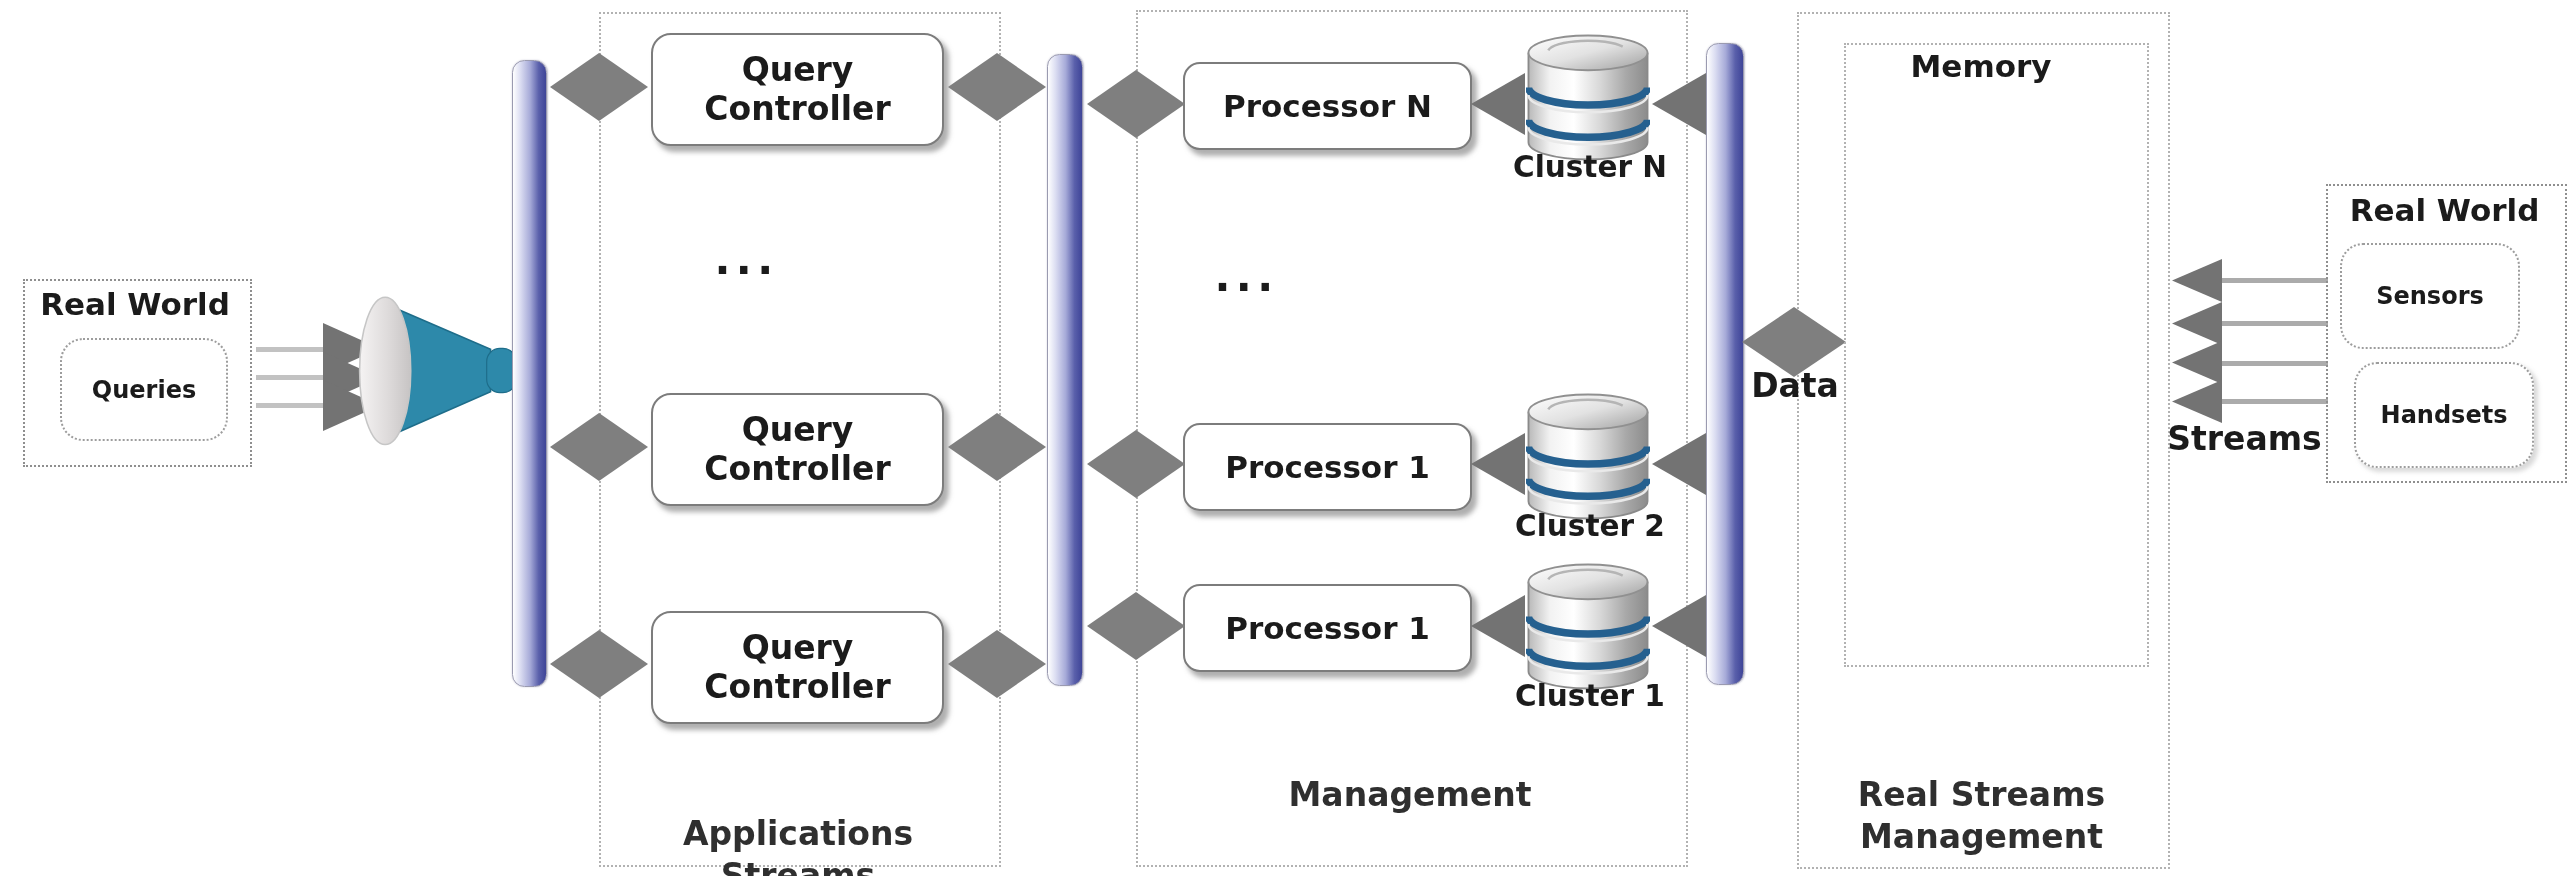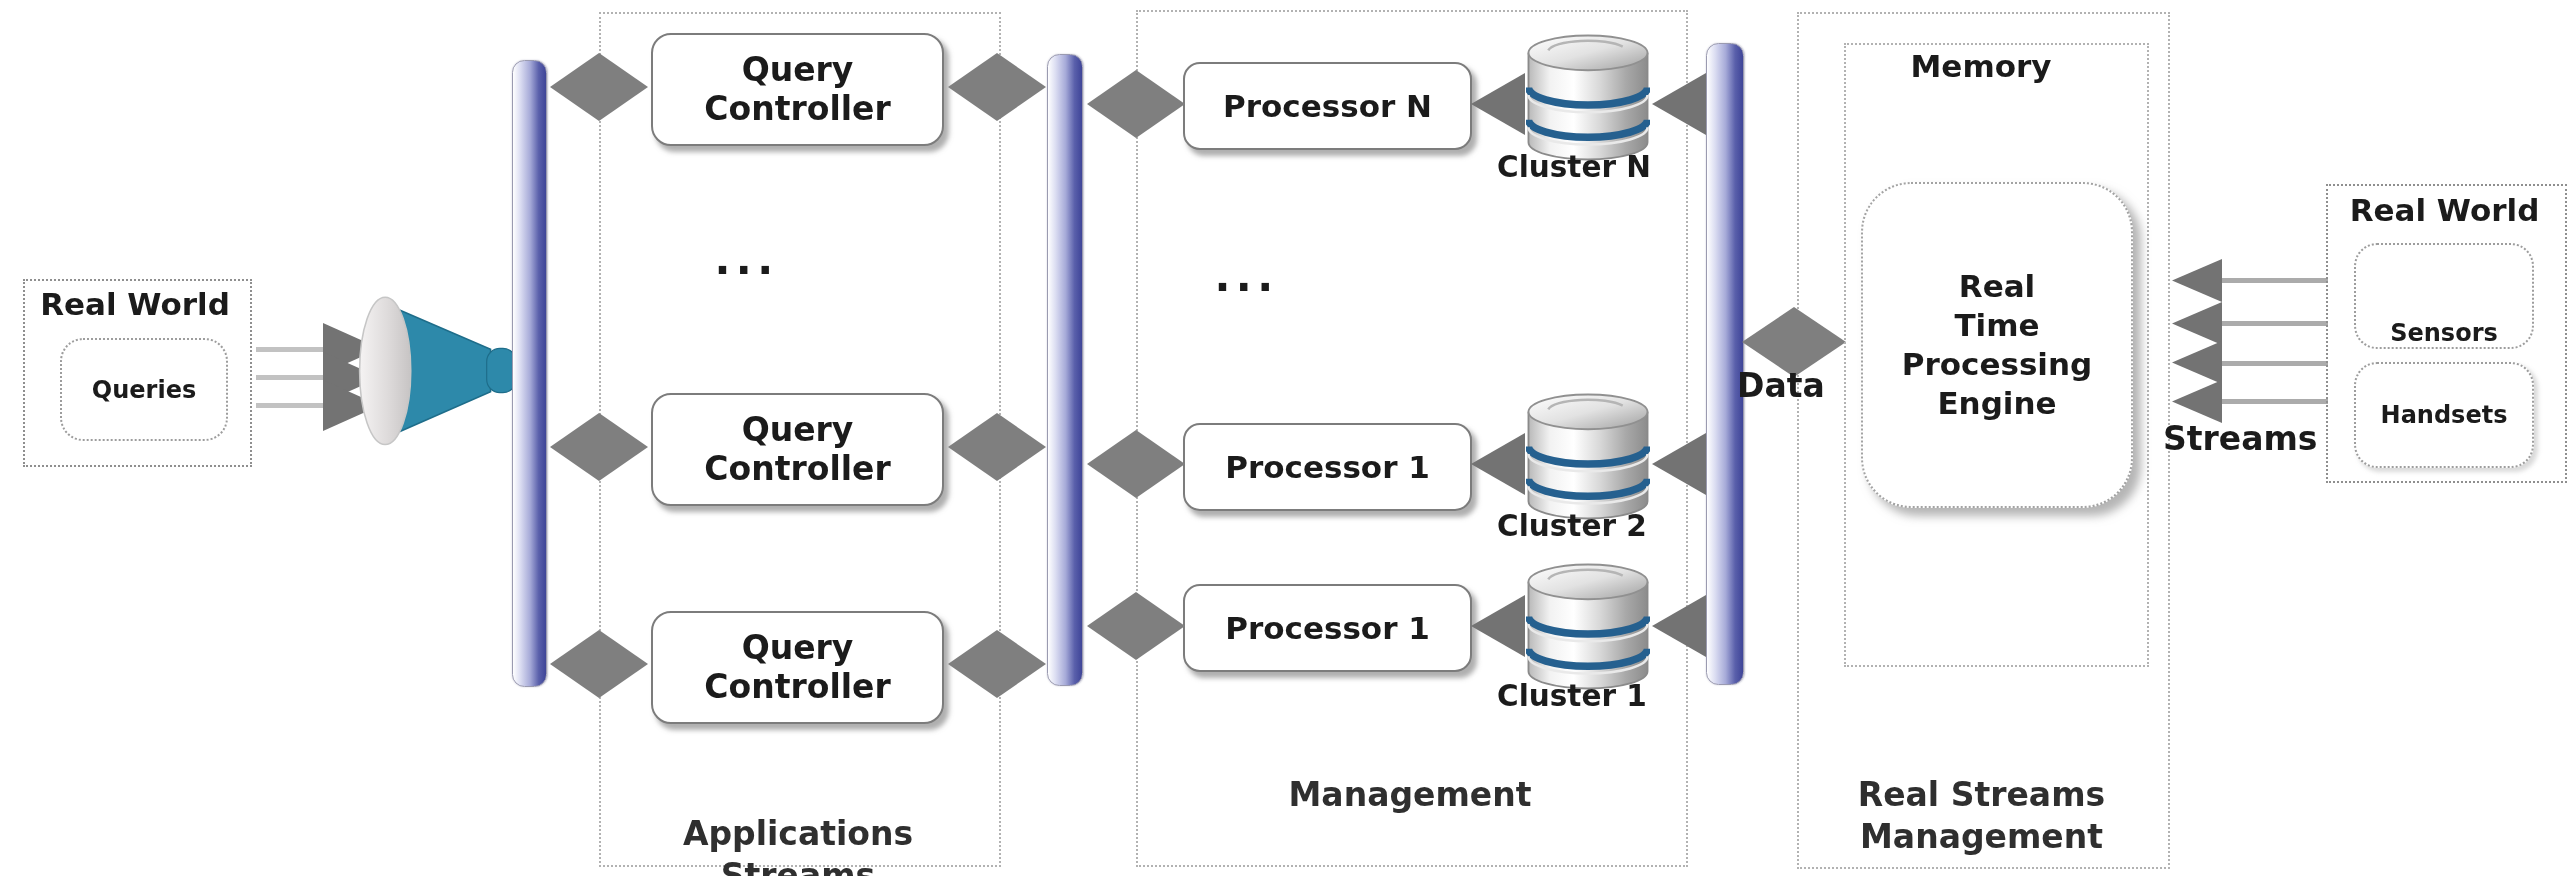--- a/index.html
+++ b/index.html
@@ -37,21 +37,21 @@
   }
   
   .tri-left{background:#737373;clip-path:polygon(0% 50%,100% 0%,100% 100%);}
   
   .tri-right{background:#737373;clip-path:polygon(0% 0%,100% 50%,0% 100%);}
   .shaft{background:#c2c2c2;}
   .shaft-thin{background:#ababab;}
   .title-lg{font-size:31px;text-align:center;}
   .section-label{font-size:33px;line-height:1.28;text-align:center;color:#2f2f2f;}
   .dots{font-size:42px;letter-spacing:5.4px;text-align:center;line-height:1;}
-  .small-label{font-size:29.5px;text-align:left;}
+  .small-label{font-size:29.5px;text-align:center;}
   .engine{
     background:#ffffff;border:2.3px dotted #a3a3a3;border-radius:50px;
     box-shadow:7.8px 7.8px 9.3px rgba(120,120,120,0.55);
     display:flex;flex-direction:column;align-items:center;justify-content:center;
     font-size:31px;line-height:1.26;text-align:center;
   }
 </style>
 </head>
 <body>
 
@@ -186,46 +186,40 @@
   </div>
 
   <div class="abs dotbox" style="left:1797px;top:11.6px;width:369px;height:853px;"></div>
 
   <div class="abs dia" style="left:1742px;top:307px;width:104px;height:70px;"></div>
   <div class="abs small-label" style="left:1737px;top:366px;width:116px;font-size:33px;">Data</div>
 
   <div class="abs dotbox" style="left:1844px;top:43px;width:301px;height:620px;"></div>
   <div class="abs title-lg" style="left:1884px;top:48px;width:194px;">Memory</div>
 
-  <div class="abs engine" style="left:1861px;top:182px;width:268px;height:322px;">
-    <span>Real</span>
-    <span>Time</span>
-    <span>Processing</span>
-    <span>Engine</span>
-  </div>
 
   <div class="abs section-label" style="left:1797px;top:774px;width:369px;">
     <div>Real Streams</div>
     <div>Management</div>
   </div>
 
   <div class="abs shaft-thin" style="left:2220px;top:278px;width:108px;height:4.7px;"></div>
   <div class="abs tri-left" style="left:2172px;top:259px;width:50px;height:43px;"></div>
   <div class="abs shaft-thin" style="left:2220px;top:321px;width:108px;height:4.7px;"></div>
   <div class="abs tri-left" style="left:2172px;top:302px;width:50px;height:43px;"></div>
   <div class="abs shaft-thin" style="left:2220px;top:361px;width:108px;height:4.7px;"></div>
   <div class="abs tri-left" style="left:2172px;top:341px;width:50px;height:43px;"></div>
   <div class="abs shaft-thin" style="left:2220px;top:399px;width:108px;height:4.7px;"></div>
   <div class="abs tri-left" style="left:2172px;top:380px;width:50px;height:43px;"></div>
 
   <div class="abs small-label" style="left:2163px;top:419px;width:163px;font-size:33px;">Streams</div>
 
   <div class="abs dotbox dotbox-dark" style="left:2326px;top:184px;width:237px;height:295px;">
     <div class="abs title-lg" style="left:0;top:6.2px;width:233px;">Real World</div>
-    <div class="abs dotnode" style="left:26px;top:57px;width:176px;height:102px;align-items:flex-end;">
+    <div class="abs dotnode" style="left:12px;top:57px;width:176px;height:102px;">
       <span>Sensors</span>
     </div>
     <div class="abs dotnode" style="left:26px;top:176px;width:176px;height:102px;box-shadow:3.1px 3.1px 4.7px rgba(150,150,150,0.35);">
       <span>Handsets</span>
     </div>
   </div>
 
 </div>
 
 

